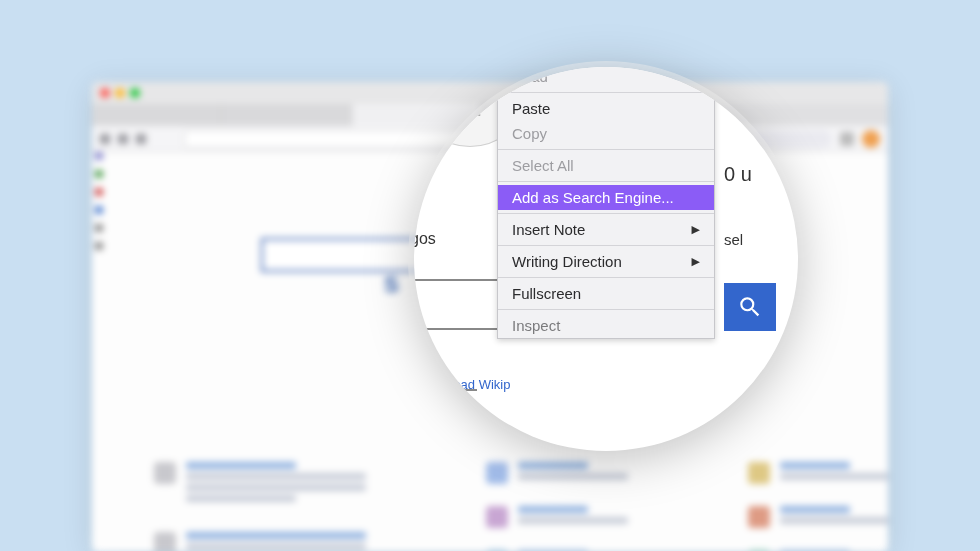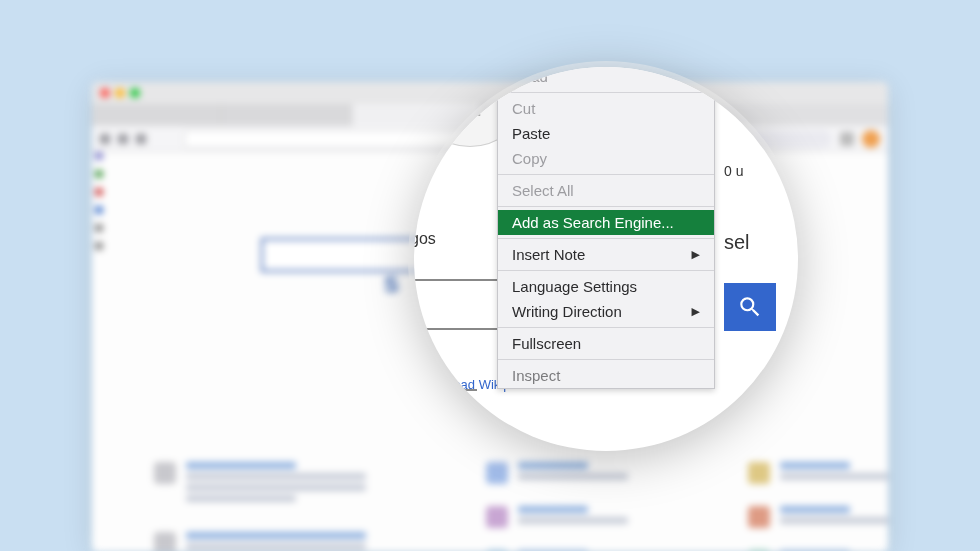--- a/index.html
+++ b/index.html
@@ -102,43 +102,43 @@
     position: absolute; left: 42px; top: 314px; color: #3366cc; font-size: 13px;
   }
   .zoom-search-btn {
     position: absolute; left: 322px; top: 220px;
     width: 52px; height: 48px;
     background: #3366cc;
     display: flex; align-items: center; justify-content: center;
   }
   .zoom-search-btn svg { width: 26px; height: 26px; fill: #fff; }
   .zoom-right-text {
-    position: absolute; left: 322px; top: 168px; font-size: 20px; color: #333;
+    position: absolute; left: 322px; top: 168px; font-size: 15px; color: #333;
   }
   .zoom-right-u {
-    position: absolute; left: 322px; top: 100px; font-size: 14px; color: #333;
+    position: absolute; left: 322px; top: 100px; font-size: 20px; color: #333;
   }
 
   
   .menu {
     position: absolute; left: 95px; top: 0;
     width: 218px;
     background: #f2f2f4;
     border: 1px solid #c7c7cb;
     border-radius: 0;
     font-size: 15px; color: #2b2b2d;
     box-shadow: 0 2px 6px rgba(0,0,0,0.18);
   }
   .menu-item {
     padding: 4px 14px;
     white-space: nowrap;
     display: flex; align-items: center; justify-content: space-between;
   }
   .menu-item.disabled { color: #9d9da1; }
-  .menu-item.highlight { background: #15803d; color: #fff; }
+  .menu-item.highlight { background: #8b5cf6; color: #fff; }
   .menu-sep { height: 1px; background: #d4d4d8; margin: 3px 0; }
   .submenu-arrow { font-size: 11px; color: #333; }
 </style>
 </head>
 <body>
 
 <div class="browser">
   <div class="titlebar">
     <div class="dot red"></div>
     <div class="dot yellow"></div>
@@ -262,23 +262,20 @@
           <path d="M15.5 14h-.79l-.28-.27A6.471 6.471 0 0 0 16 9.5 6.5 6.5 0 1 0 9.5 16a6.47 6.47 0 0 0 4.23-1.57l.27.28v.79l5 4.99L20.49 19l-4.99-5zm-6 0C7.01 14 5 11.99 5 9.5S7.01 5 9.5 5 14 7.01 14 9.5 11.99 14 9.5 14z"></path>
         </svg>
     </div>
     <a class="zoom-read">Read Wikip</a>
 
     <div class="menu">
       <div class="menu-item disabled">
           <span>Read</span>
         </div>
       <div class="menu-sep"></div>
-      <div class="menu-item disabled">
-          <span>Cut</span>
-        </div>
       <div class="menu-item">
           <span>Paste</span>
         </div>
       <div class="menu-item disabled">
           <span>Copy</span>
         </div>
       <div class="menu-sep"></div>
       <div class="menu-item disabled">
           <span>Select All</span>
         </div>
@@ -286,23 +283,20 @@
       <div class="menu-item highlight">
           <span>Add as Search Engine...</span>
         </div>
       <div class="menu-sep"></div>
       <div class="menu-item">
           <span>Insert Note</span>
           <span class="submenu-arrow">▶</span>
         </div>
       <div class="menu-sep"></div>
       <div class="menu-item">
-          <span>Language Settings</span>
-        </div>
-      <div class="menu-item">
           <span>Writing Direction</span>
           <span class="submenu-arrow">▶</span>
         </div>
       <div class="menu-sep"></div>
       <div class="menu-item">
           <span>Fullscreen</span>
         </div>
       <div class="menu-sep"></div>
       <div class="menu-item" style="opacity:.6">
           <span>Inspect</span>

